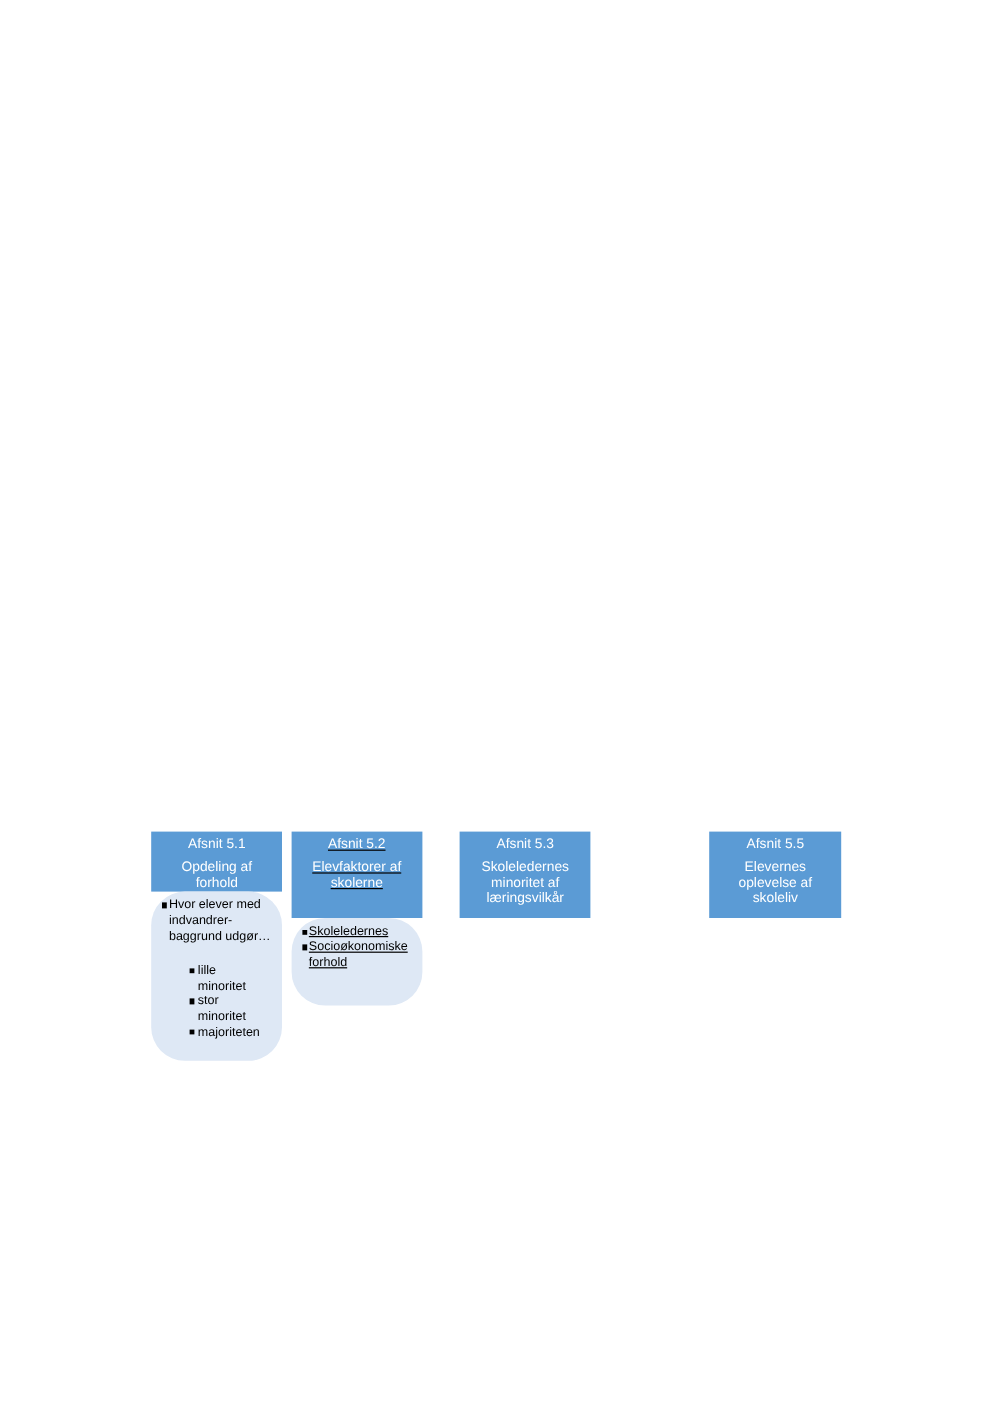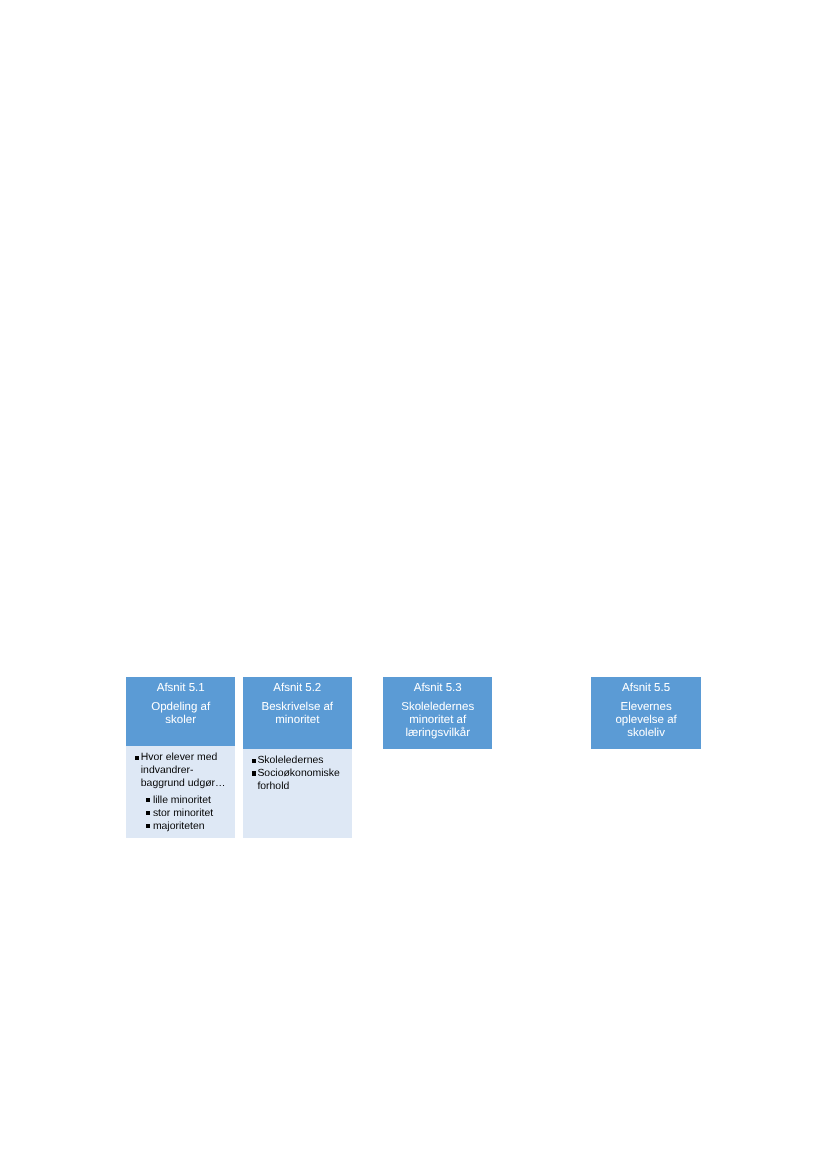--- a/index.html
+++ b/index.html
@@ -34,43 +34,45 @@
   }
   .column {
     position: absolute;
     top: 0;
     width: 109.4px;
     height: 160.5px;
     display: flex;
     flex-direction: column;
   }
   .column.c0 { left: 0px; }
-  .column.c1 { left: 116.6px; }
+  .column.c1 { left: 116.6px; text-decoration: underline; }
   .column.c2 { left: 233.0px; padding-left: 24px; }
   .column.c3 { left: 349.0px; }
   .column.c4 { left: 465.4px; gap: 16px; }
 
   .col-header {
     background: #5B9BD5;
     color: #ffffff;
     height: 72px;
     box-sizing: border-box;
     text-align: center;
     padding: 4.8px 16.5px 0 16.5px;
     font-size: 11.5px;
     line-height: 13.2px;
+    margin-top: 16px;
   }
   .col-header .hdr-num { display: block; }
   .col-header .hdr-title { display: block; margin-top: 5.5px; }
 
   .col-body {
     background: #DEE8F5;
     flex: 1 1 auto;
     padding: 6.0px 3px 0 9.2px;
     box-sizing: border-box;
+    border-radius: 28px;
   }
   ul.bullets {
     list-style: none;
     margin: 0;
     padding: 0;
   }
   ul.bullets li {
     font-size: 10.45px;
     line-height: 12.9px;
     color: #000000;
@@ -88,36 +90,36 @@
   }
   ul.bullets.round li .bullet {
     border-radius: 50%;
     width: 3.7px;
     height: 3.7px;
     left: -1.3px;
     top: 4.4px;
   }
   ul.sub {
     list-style: none;
-    margin: 4px;
+    margin: 16px;
     padding: 0 0 0 6.7px;
   }
   ul.sub li { padding-left: 7.0px; }
   ul.sub li .bullet { top: 3.0px; }
 </style>
 </head>
 <body>
 
 <div id="page">
   <div id="diagram">
 
     <div class="column c0">
       <div class="col-header">
         <span class="hdr-num">Afsnit 5.1</span>
-        <span class="hdr-title">Opdeling af skoler</span>
+        <span class="hdr-title">Opdeling af forhold</span>
       </div>
       <div class="col-body">
         <ul class="bullets">
           <li>
             <span class="bullet"></span>
             <span>Hvor elever med indvandrer-baggrund udgør…</span>
           </li>
           <ul class="bullets sub">
             <li>
               <span class="bullet"></span>
@@ -132,21 +134,21 @@
               <span>majoriteten</span>
             </li>
           </ul>
         </ul>
       </div>
     </div>
 
     <div class="column c1">
       <div class="col-header">
         <span class="hdr-num">Afsnit 5.2</span>
-        <span class="hdr-title">Beskrivelse af minoritet</span>
+        <span class="hdr-title">Elevfaktorer af skolerne</span>
       </div>
       <div class="col-body">
         <ul class="bullets">
           <li>
             <span class="bullet"></span>
             <span>Skoleledernes</span>
           </li>
           <li>
             <span class="bullet"></span>
             <span>Socioøkonomiske forhold</span>

